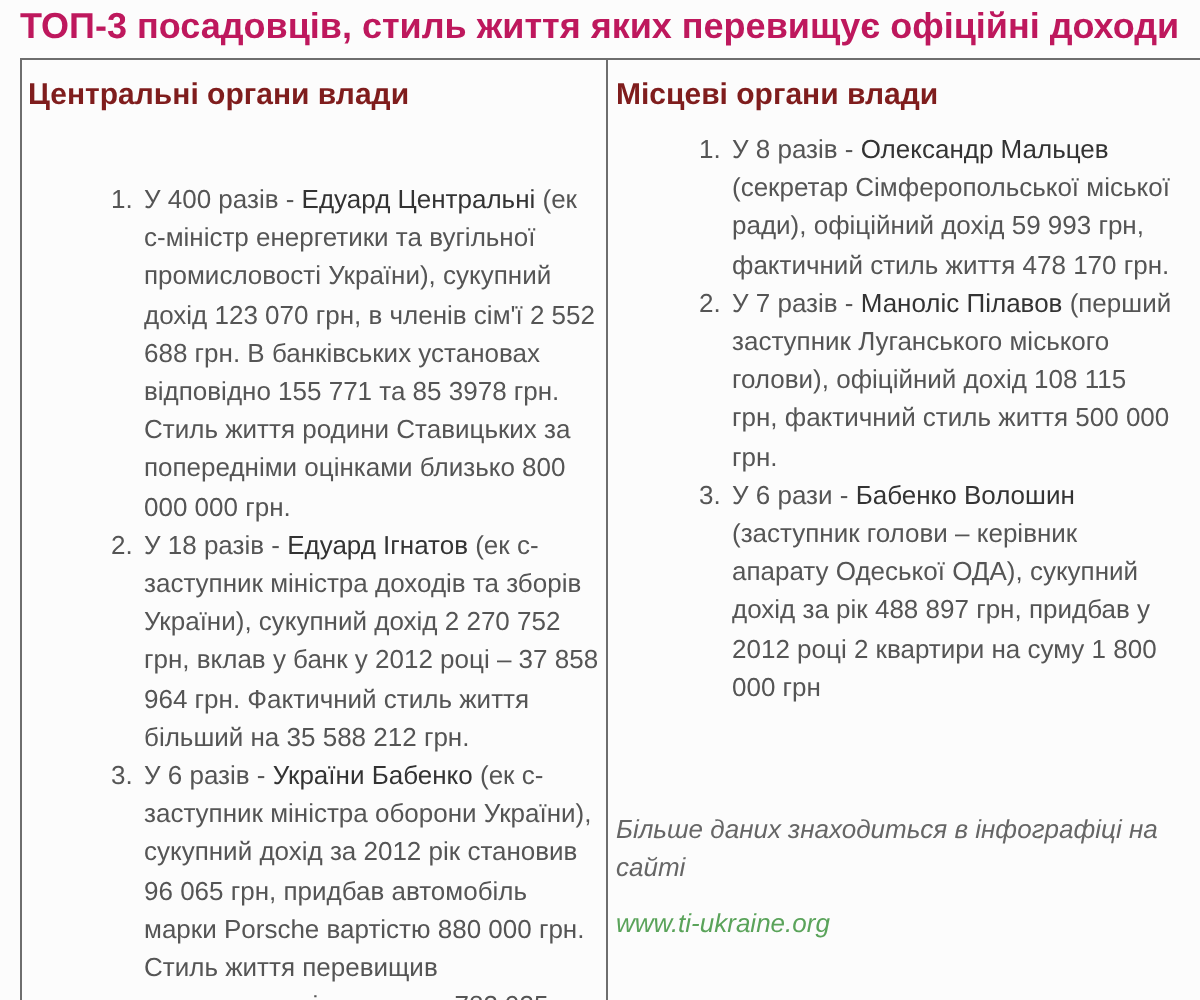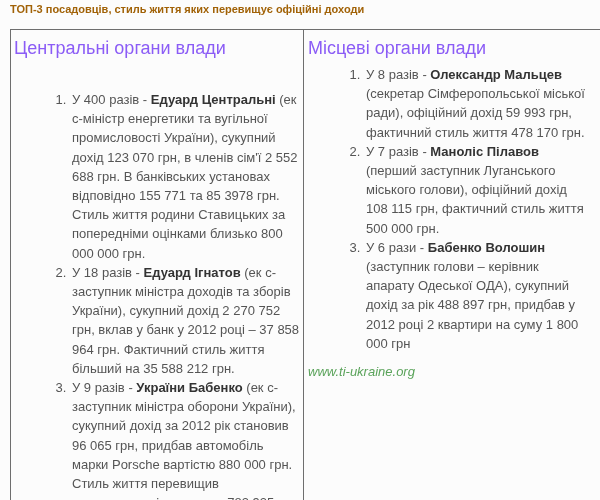--- a/index.html
+++ b/index.html
@@ -12,23 +12,23 @@
     }
     body {
       font-family: "Liberation Sans", sans-serif;
       color: #444;
       position: relative;
     }
     .title {
       position: absolute;
       left: 10px;
       top: 3px;
-      font-size: 11px;
+      font-size: 18px;
       font-weight: bold;
-      color: #a16207;
+      color: #be185d;
       white-space: nowrap;
       margin: 0;
     }
     .table {
       position: absolute;
       left: 10px;
       top: 29px;
       width: 620px;
       height: 520px;
       border: 1px solid #6e6e6e;
@@ -44,38 +44,39 @@
     .col-left {
       width: 293px;
       border-right: 1px solid #6e6e6e;
       padding: 9px 0 0 3px;
     }
     .col-right {
       flex: 1;
       padding: 9px 0 0 4px;
     }
     .col-heading {
-      font-size: 18px;
-      color: #8b5cf6;
+      font-size: 15px;
+      color: #7f1d1d;
       line-height: 18px;
       margin: 0;
       white-space: nowrap;
+      font-weight: bold;
     }
     ol {
       margin: 0;
       padding-left: 55px;
       font-size: 13px;
       line-height: 19.2px;
       color: #555;
     }
     .col-left ol { margin-top: 33px; }
     .col-right ol { margin-top: 8px; padding-left: 56px; width: 222px; }
     .col-left ol { width: 230px; padding-left: 56px; }
     li { padding-left: 2px; }
-    li b { color: #333; font-weight: bold; }
+    li b { color: #333; font-weight: normal; }
     .note {
       margin: 52px 0 0 0;
       font-style: italic;
       font-size: 13px;
       line-height: 19px;
       color: #666;
       width: 275px;
     }
     .link {
       display: block;
@@ -90,25 +91,26 @@
 <body>
 
 <h1 class="title">ТОП-3 посадовців, стиль життя яких перевищує офіційні доходи</h1>
 
 <div class="table">
   <div class="col col-left">
     <p class="col-heading">Центральні органи влади</p>
     <ol>
       <li><span>У 400 разів - </span><b>Едуард Центральні</b><span> (ек с-міністр енергетики та вугільної промисловості України), сукупний дохід 123 070 грн, в членів сім'ї 2 552 688 грн. В банківських установах відповідно 155 771 та 85 3978 грн. Стиль життя родини Ставицьких за попередніми оцінками близько 800 000 000 грн.</span></li>
       <li><span>У 18 разів - </span><b>Едуард Ігнатов</b><span> (ек с-заступник міністра доходів та зборів України), сукупний дохід 2 270 752 грн, вклав у банк у 2012 році – 37 858 964 грн. Фактичний стиль життя більший на 35 588 212 грн.</span></li>
-      <li><span>У 9 разів - </span><b>України Бабенко</b><span> (ек с-заступник міністра оборони України), сукупний дохід за 2012 рік становив 96 065 грн, придбав автомобіль марки Porsche вартістю 880 000 грн. Стиль життя перевищив задекларовані доходи на 783 935 грн.</span></li>
+      <li><span>У 6 разів - </span><b>України Бабенко</b><span> (ек с-заступник міністра оборони України), сукупний дохід за 2012 рік становив 96 065 грн, придбав автомобіль марки Porsche вартістю 880 000 грн. Стиль життя перевищив задекларовані доходи на 783 935 грн.</span></li>
     </ol>
   </div>
   <div class="col col-right">
     <p class="col-heading">Місцеві органи влади</p>
     <ol>
       <li><span>У 8 разів - </span><b>Олександр Мальцев</b><span> (секретар Сімферопольської міської ради), офіційний дохід 59 993 грн, фактичний стиль життя 478 170 грн.</span></li>
       <li><span>У 7 разів - </span><b>Маноліс Пілавов</b><span> (перший заступник Луганського міського голови), офіційний дохід 108 115 грн, фактичний стиль життя 500 000 грн.</span></li>
       <li><span>У 6 рази - </span><b>Бабенко Волошин</b><span>  (заступник голови – керівник апарату Одеської ОДА), сукупний дохід за рік 488 897 грн, придбав у 2012 році 2 квартири на суму 1 800 000 грн</span></li>
     </ol>
+    <p class="note">Більше даних знаходиться в інфографіці на сайті</p>
     <a class="link">www.ti-ukraine.org</a>
   </div>
 </div>
 
 </body></html>

